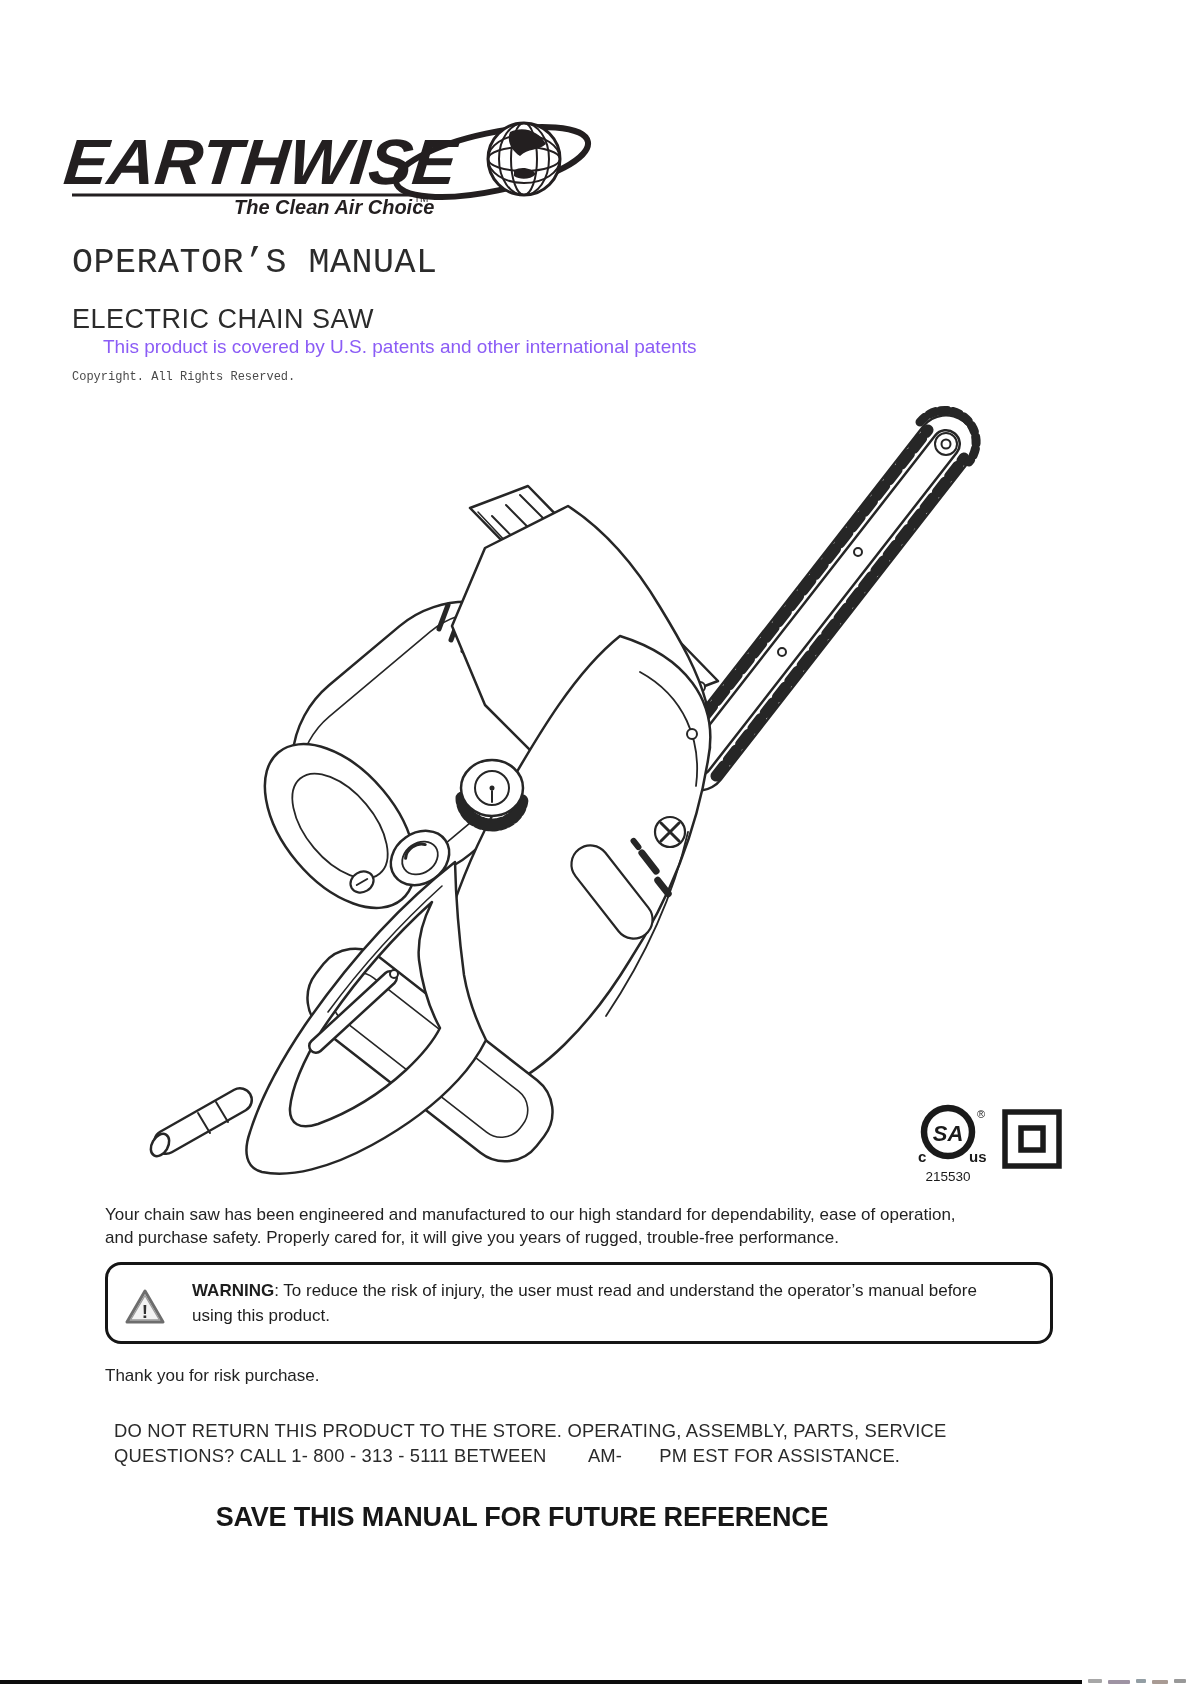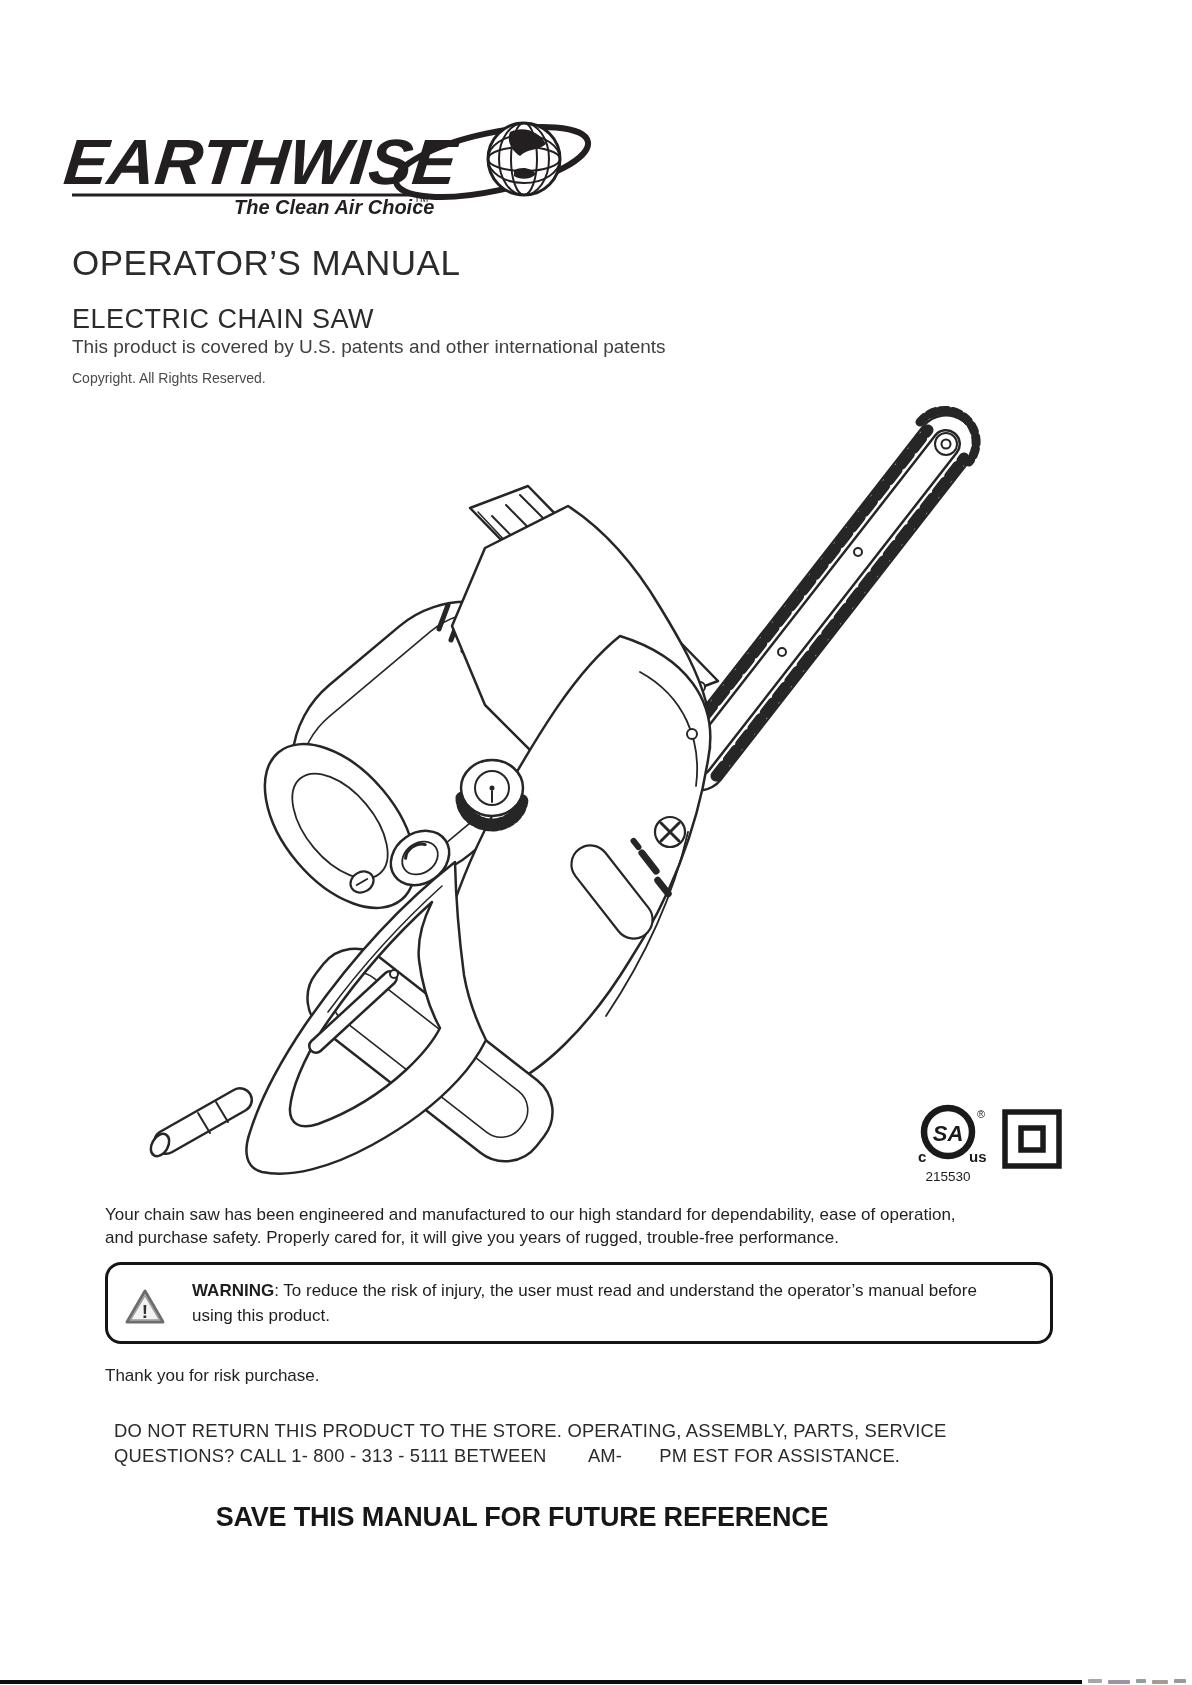--- a/index.html
+++ b/index.html
@@ -3,22 +3,22 @@
 <meta charset="utf-8">
 <style>
   html,body{margin:0;padding:0;background:#ffffff;}
   .page{
     position:relative;width:1192px;height:1685px;background:#ffffff;overflow:hidden;
     font-family:"Liberation Sans", sans-serif;color:#231f20;
   }
   .abs{position:absolute;}
   .title{font-size:35px;letter-spacing:.5px;color:#2b2b2b;}
   .subtitle{font-size:27px;letter-spacing:.5px;color:#2b2b2b;margin-top:12px;}
-  .patent{font-size:19px;color:#404040;}
-  .copyright{font-size:14px;color:#4a4a4a;}
+  .patent{font-size:19px;color:#8b5cf6;margin-left:31px;}
+  .copyright{font-size:12px;color:#4a4a4a;font-family:Liberation Mono, monospace;}
   .intro{font-size:17px;line-height:22.5px;width:860px;color:#232323;}
   .warnbox{
     width:948px;border:3px solid #151515;border-radius:16px;
     display:flex;align-items:flex-start;padding:13px 18px 13px 16px;box-sizing:border-box;
   }
   .warntext{font-size:17px;line-height:25px;width:810px;margin-left:26px;color:#1e1e1e;}
   .warntext b{font-weight:bold;}
   .thanks{font-size:17px;color:#232323;}
   .service{font-size:18.4px;line-height:24.5px;white-space:pre-wrap;color:#2a2a2a;letter-spacing:.2px;}
   .saveline{width:1044px;text-align:center;font-size:27px;font-weight:bold;letter-spacing:-.2px;color:#171717;}
@@ -45,21 +45,21 @@
       <path d="M 448,22 C 462,15 478,22 484,34 C 476,41 466,38 458,46 C 450,41 444,31 448,22 Z" fill="#231f20" stroke="none"></path>
       <path d="M 452,60 C 460,56 470,58 474,64 C 468,70 458,70 452,66 Z" fill="#231f20" stroke="none"></path>
     </g>
 
     <text x="8" y="74" font-size="64" font-weight="bold" font-style="italic" transform="skewX(-6)" textLength="392" lengthAdjust="spacingAndGlyphs" fill="#231f20">EARTHWISE</text>
     <path d="M 10,85 H 352" stroke="#231f20" stroke-width="3"></path>
     <text x="172" y="104" font-size="20" font-style="italic" font-weight="bold" fill="#231f20">The Clean Air Choice</text>
     <text x="352" y="92" font-size="10" fill="#231f20">TM</text>
   </svg>
 
-  <div class="abs title" style="left:72px;top:243px;">OPERATOR’S MANUAL</div>
+  <div class="abs title" style="left:72px;top:243px;font-family:Liberation Mono, monospace;">OPERATOR’S MANUAL</div>
   <div class="abs subtitle" style="left:72px;top:292px;">ELECTRIC CHAIN SAW</div>
   <div class="abs patent" style="left:72px;top:336px;">This product is covered by U.S. patents and other international patents</div>
   <div class="abs copyright" style="left:72px;top:370px;">Copyright. All Rights Reserved.</div>
 
   <svg class="abs" style="left:100px;top:400px;" width="960" height="790" viewBox="0 0 960 790">
     <g stroke="#262626" stroke-width="2.5" fill="none" stroke-linecap="round" stroke-linejoin="round">
 
       <g>
         <line x1="598" y1="362" x2="846" y2="44" stroke-width="60"></line>
         <line x1="598" y1="362" x2="846" y2="44" stroke="#ffffff" stroke-width="55"></line>

